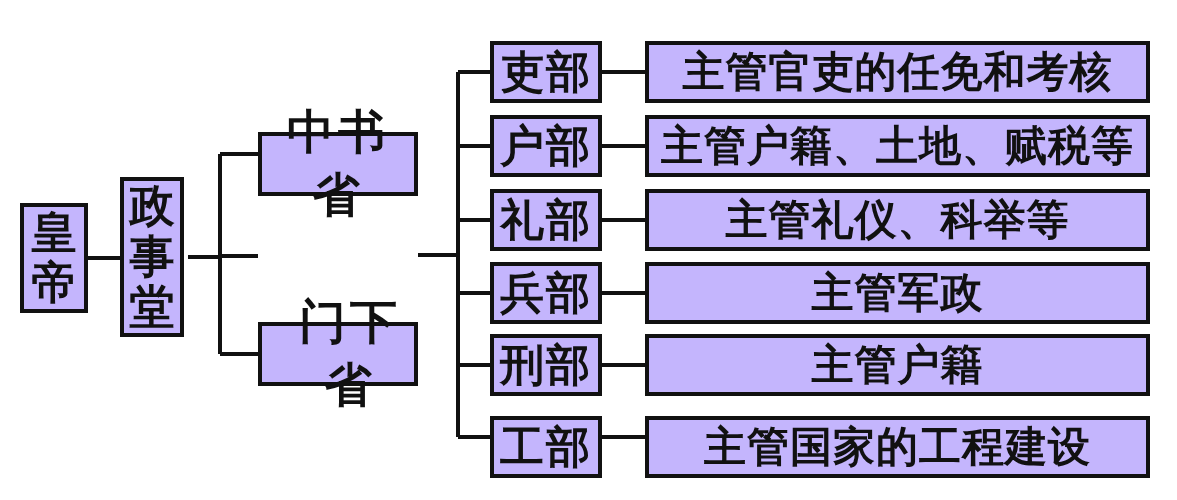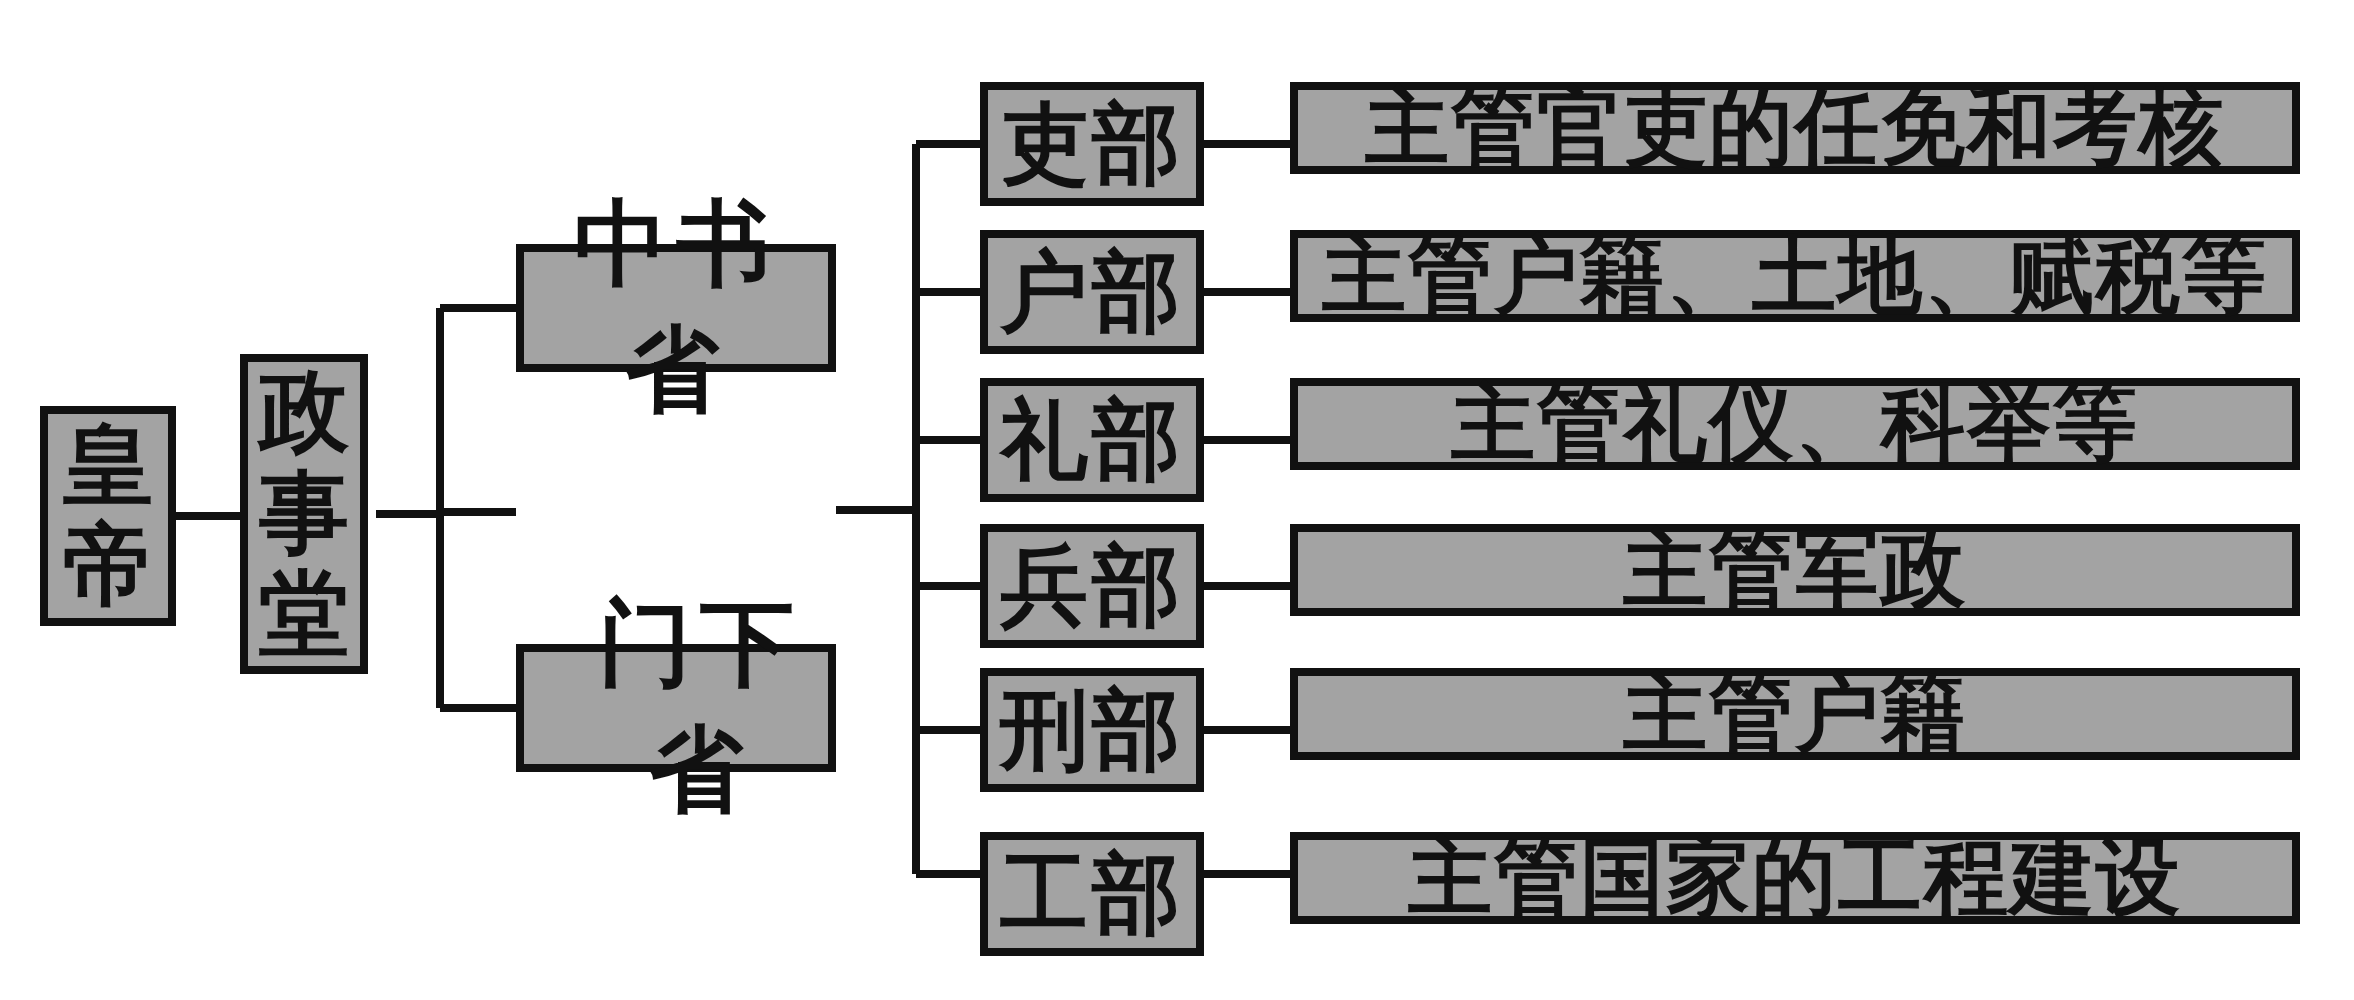--- a/index.html
+++ b/index.html
@@ -20,21 +20,21 @@
     position: absolute;
     left: 0;
     top: 0;
     width: 1177px;
     height: 500px;
   }
   .node {
     position: absolute;
     box-sizing: border-box;
     border: 4px solid #111111;
-    background: #a3a3a3;
+    background: #c4b5fd;
     display: flex;
     align-items: center;
     justify-content: center;
     font-weight: bold;
     text-align: center;
   }
   
   .node.vertical .vlabel {
     width: 1em;
     word-break: break-all;
@@ -47,30 +47,30 @@
   }
   #node-council {
     left: 120px; top: 177px; width: 64px; height: 160px;
     font-size: 45px;
   }
   .dept {
     left: 258px; width: 160px; height: 64px;
     font-size: 47px;
     letter-spacing: 4px;
   }
-  #dept-0 { top: 122px; }
+  #dept-0 { top: 132px; }
   #dept-1 { top: 224px; }
   #dept-2 { top: 322px; padding-left: 24px; }
   .ministry {
     left: 490px; width: 112px; height: 62px;
     font-size: 44px;
     letter-spacing: 2px;
   }
   .desc {
-    left: 645px; width: 505px; height: 46px;
+    left: 645px; width: 505px; height: 62px;
     font-size: 42px;
     letter-spacing: 1px;
     white-space: nowrap;
   }
   .row-0 { top: 41px; }
   .row-1 { top: 115px; }
   .row-2 { top: 189px; }
   .row-3 { top: 262px; }
   .row-4 { top: 334px; }
   .row-5 { top: 416px; }

